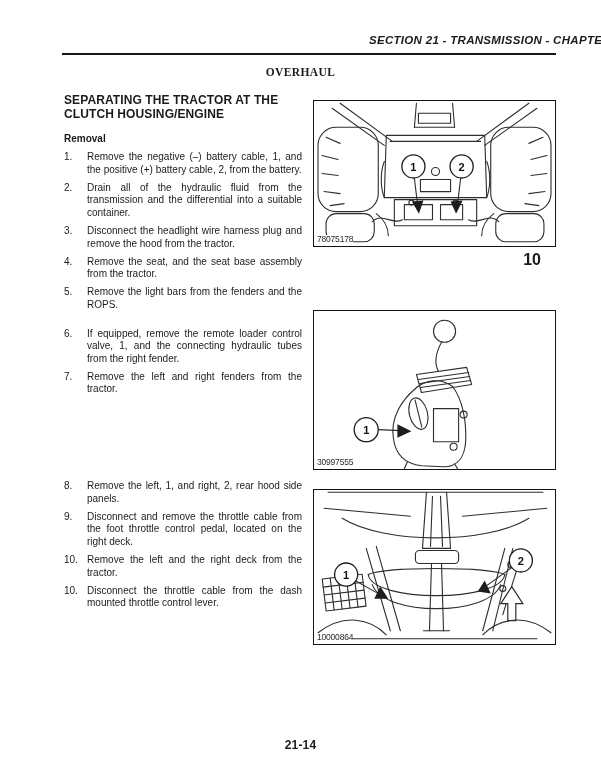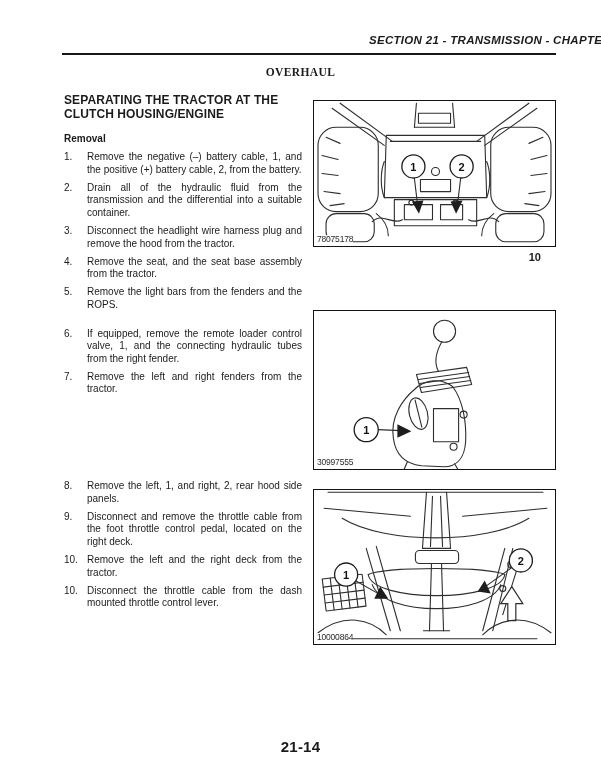--- a/index.html
+++ b/index.html
@@ -35,27 +35,27 @@
   #fig10{top:100px;height:147px;}
   #fig11{top:310px;height:160px;}
   #fig12{top:489px;height:156px;}
   .figbox svg{display:block;width:100%;height:100%;}
   .part-number{
     position:absolute;left:3px;bottom:2px;font-size:8.5px;color:#2c2c2c;background:rgba(255,255,255,.85);
     letter-spacing:-.2px;line-height:9px;
   }
   .fig-num{
     position:absolute;left:313px;width:243px;text-align:right;padding-right:15px;box-sizing:border-box;
-    font-size:11px;font-weight:bold;
+    font-size:16px;font-weight:bold;
   }
   #fignum10{top:251px;} #fignum11{top:474px;} #fignum12{top:649px;}
   
   .footer{
     position:absolute;top:738px;left:0;width:100%;text-align:center;
-    font-size:15px;font-weight:bold;letter-spacing:.2px;
+    font-size:12px;font-weight:bold;letter-spacing:.2px;
   }
   
   .art path,.art line,.art rect,.art circle,.art ellipse,.art polyline{
     fill:none;stroke:#2e2e2e;stroke-width:1.1;stroke-linecap:round;stroke-linejoin:round;
   }
   .art .callout{fill:#fff;stroke:#1d1d1d;stroke-width:1.3;}
   .art text{fill:#111;font-family:"Liberation Sans",sans-serif;font-size:11px;font-weight:bold;stroke:none;}
   .art .ahead{fill:#1d1d1d;stroke:none;}
   .art .hollow{fill:#fff;stroke:#2e2e2e;stroke-width:1.2;}
 </style>

